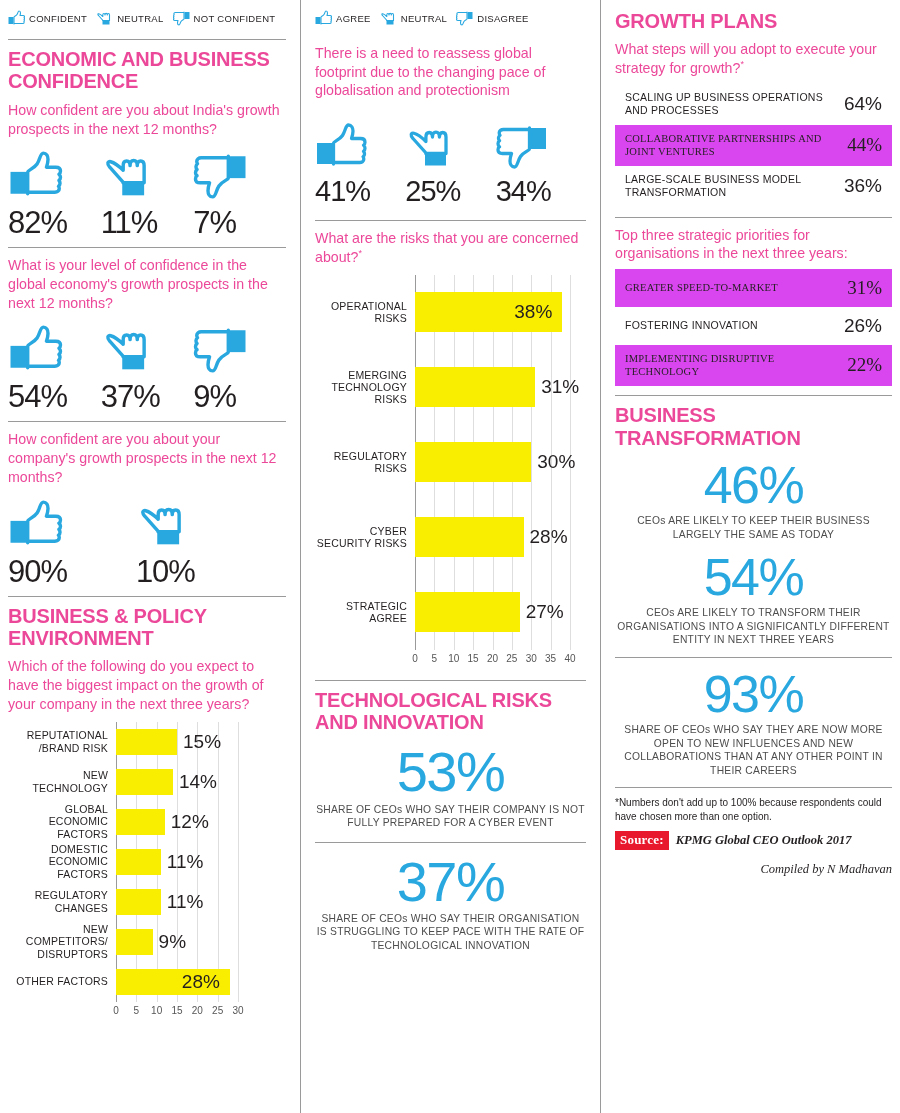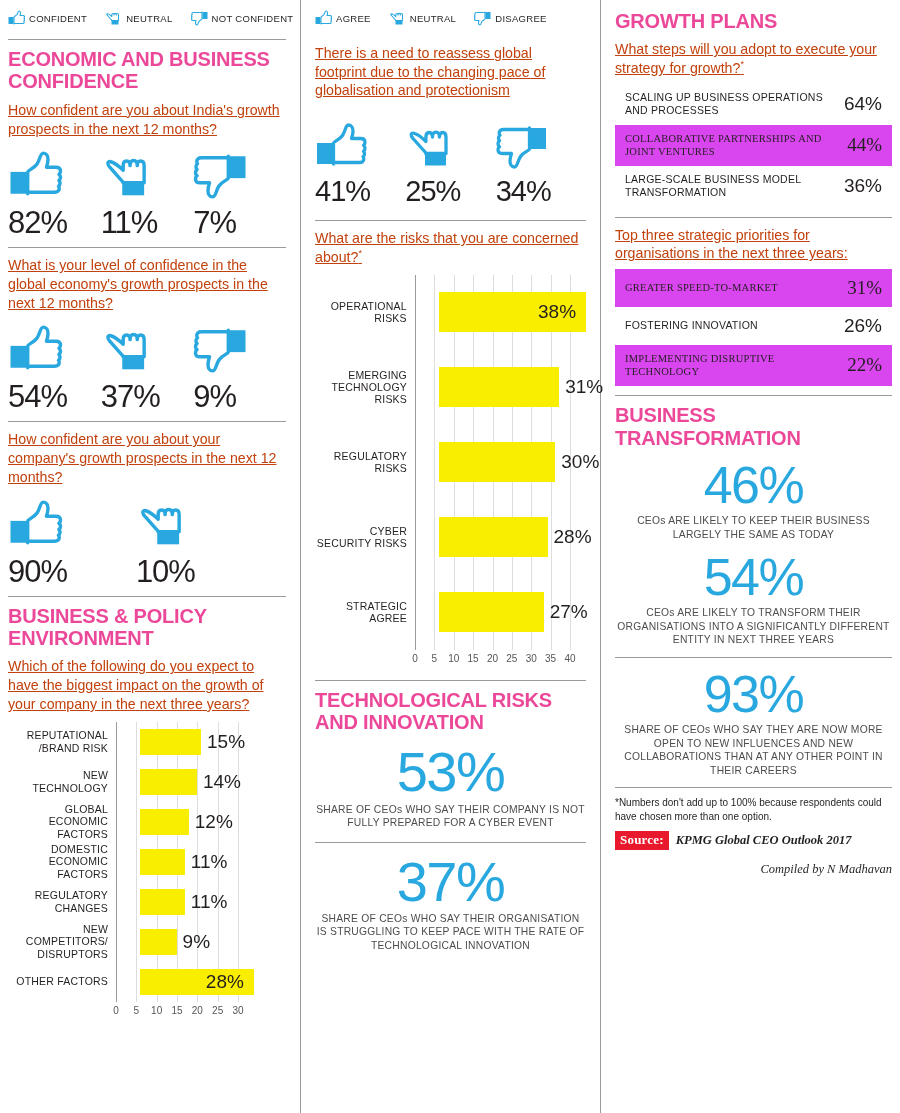--- a/index.html
+++ b/index.html
@@ -12,53 +12,53 @@
   }
   .page { display: flex; width: 900px; height: 1113px; position: relative; }
 
   
   .col { position: relative; }
   .col-left  { width: 300px; padding: 0 14px 0 8px; }
   .col-mid   { width: 300px; padding: 0 14px 0 14px; border-left: 1px solid #9a9a9a; }
   .col-right { width: 300px; padding: 0 8px 0 14px; border-left: 1px solid #9a9a9a; }
 
   
-  .legend { display: flex; align-items: center; gap: 18px; height: 30px; padding-top: 6px; }
+  .legend { display: flex; align-items: center; gap: 9px; height: 30px; padding-top: 6px; }
   .legend-item { display: flex; align-items: center; gap: 4px; }
   .legend-label { font-size: 9.5px; letter-spacing: .3px; color: #231f20; white-space: nowrap; }
 
   
   .hand { display: inline-block; line-height: 0; }
 
   
   h2.sect {
     font-size: 20px; font-weight: bold; line-height: 1.12;
     letter-spacing: -.2px; margin: 7px 0 8px; color: #ec4899;
   }
   .q {
-    font-size: 14.2px; line-height: 1.32; color: #c2410c; margin-bottom: 6px; text-decoration: underline;
+    font-size: 14.2px; line-height: 1.32; color: #ec4899; margin-bottom: 6px;
   }
   .q sup { font-size: 9px; vertical-align: super; }
 
   hr.rule { border: none; border-top: 1px solid #9a9a9a; margin: 9px 0 8px; }
 
   
   .thumbs-row { display: flex; margin-top: 6px; }
   .thumb-cell { width: 33.33%; }
   .thumb-cell.two { width: 46%; }
   .thumb-ico { height: 56px; display: flex; align-items: flex-end; }
   .pct {
     font-size: 31px; line-height: 1; color: #231f20; margin-top: 7px;
     font-weight: 300; letter-spacing: -1px;
   }
   .pct.mid { font-size: 29px; }
 
   
   .chart { position: relative; margin-top: 8px; }
-  .bar-row { display: flex; align-items: center; gap: 24px; }
+  .bar-row { display: flex; align-items: center; }
   .bar-cat {
     text-align: right; font-size: 10.5px; line-height: 1.18;
     letter-spacing: .2px; color: #231f20; padding-right: 8px;
   }
   .bar-area { position: relative; flex: 1; height: 100%; }
   .bar {
     background: #faee00; height: 30px;
     position: relative; z-index: 2;
   }
   .bar-val {

